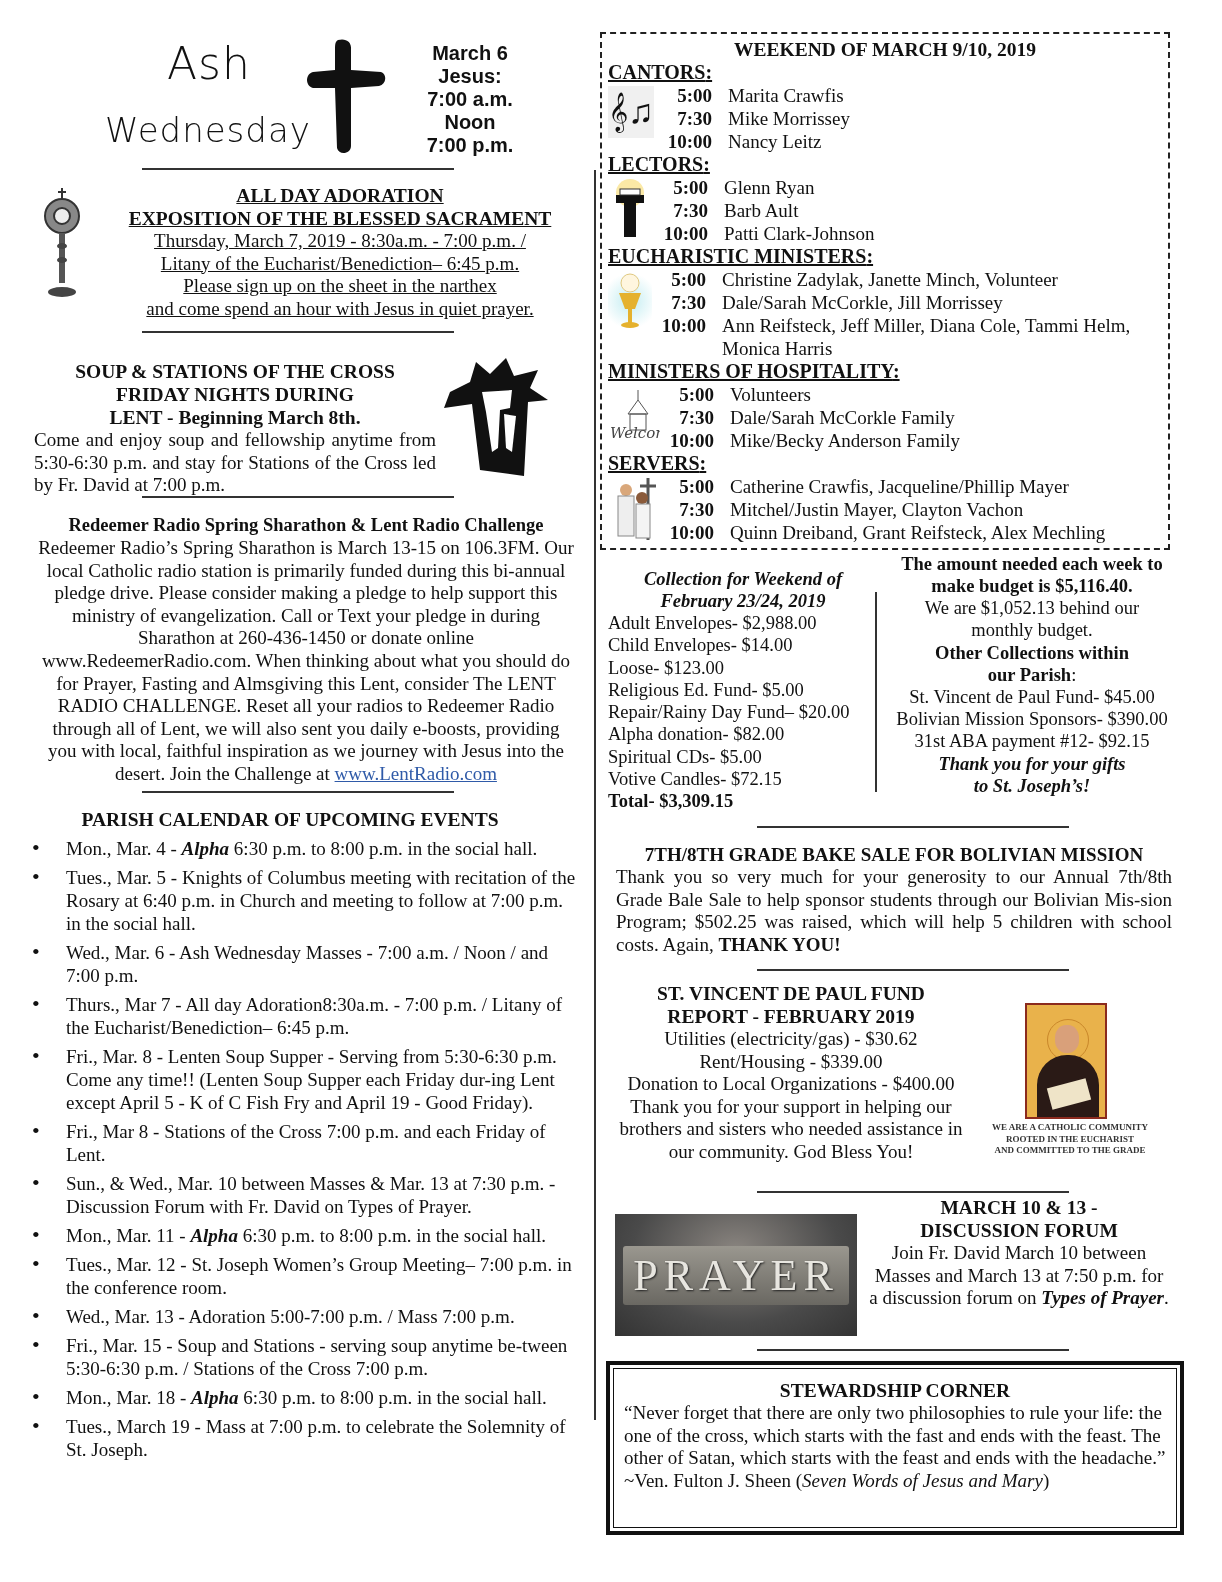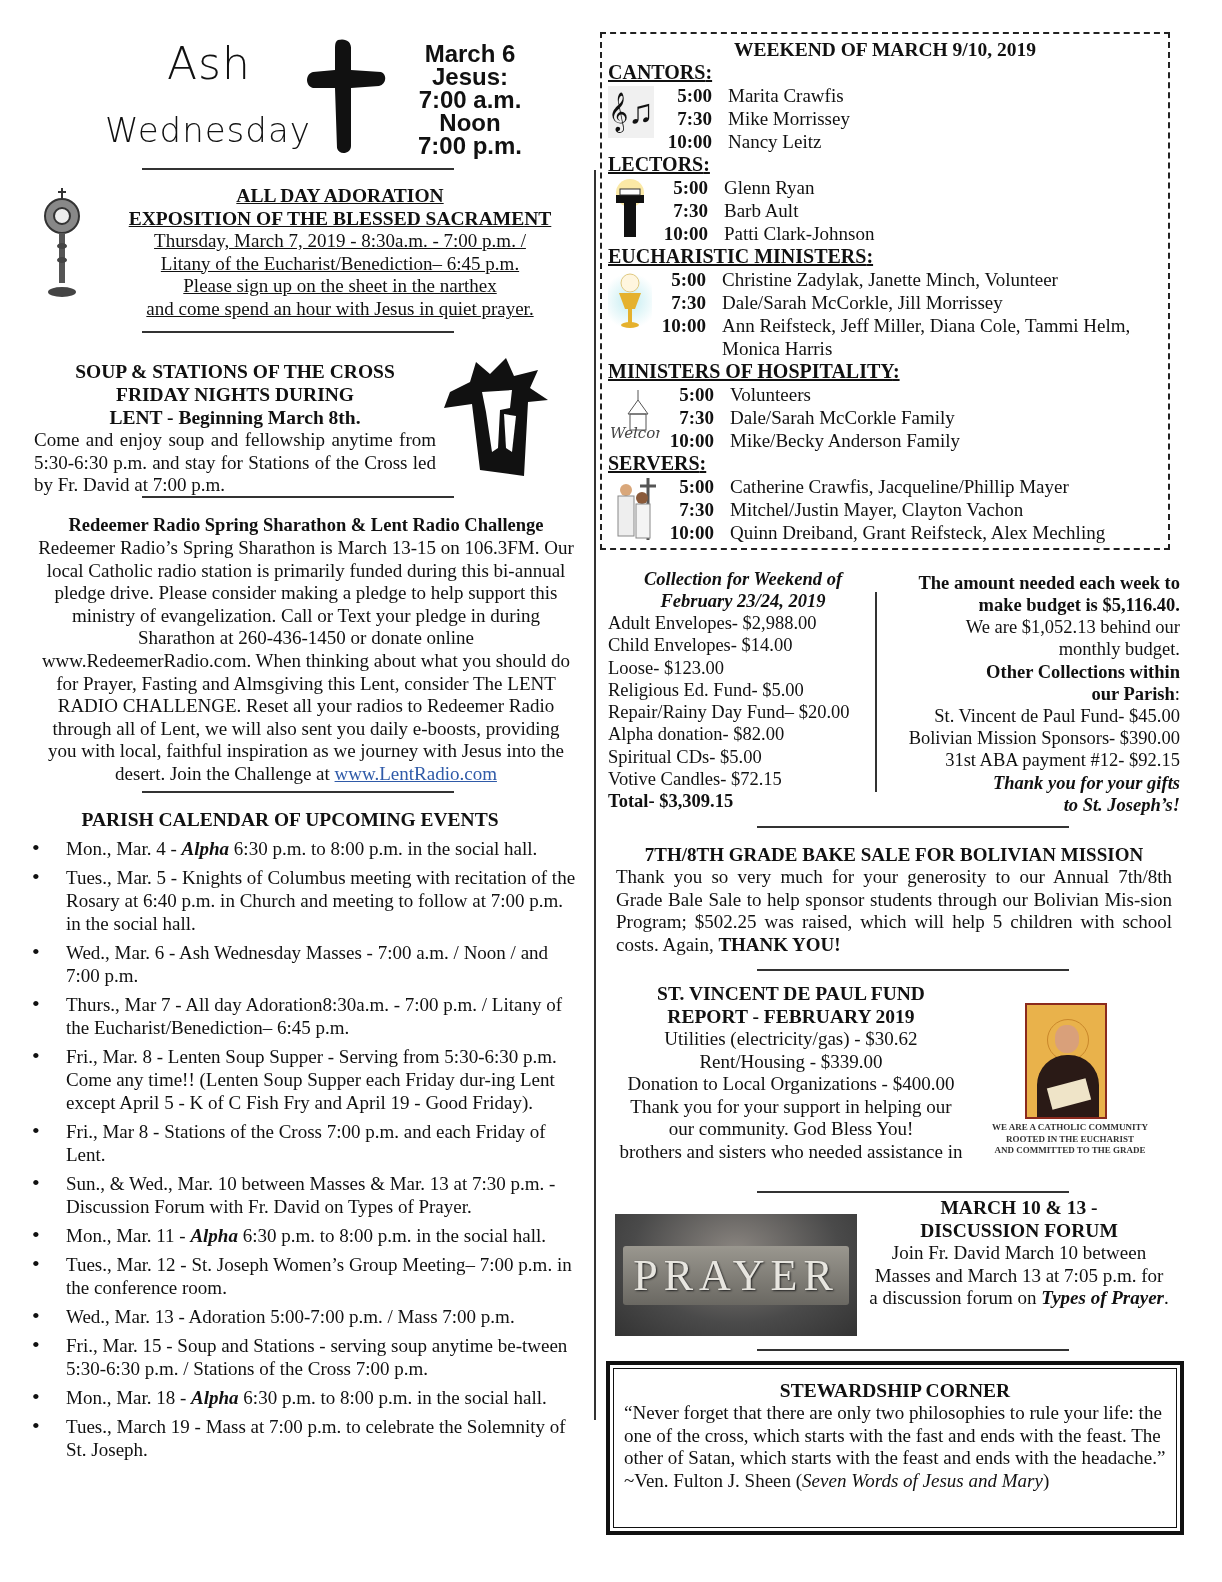--- a/index.html
+++ b/index.html
@@ -9,21 +9,21 @@
   .c { text-align:center; }
   .b { font-weight:bold; }
   .i { font-style:italic; }
   .rule { position:absolute; height:2px; background:#333; }
   .vrule { position:absolute; width:2px; background:#333; }
   .t19 { font-size:19px; line-height:22.6px; }
   .t18 { font-size:18.5px; line-height:22.3px; }
 
   
   .ash-script { font-family:"DejaVu Sans", sans-serif; font-weight:300; color:#111; letter-spacing:1px; }
-  .mass-times { font-family:"Liberation Sans", sans-serif; font-weight:bold; font-size:24px; line-height:23px; text-align:center; }
+  .mass-times { font-family:"Liberation Sans", sans-serif; font-weight:bold; font-size:20px; line-height:23px; text-align:center; }
 
   
   .ministry-box { position:absolute; left:600px; top:32px; width:570px; height:518px;
                   border:2px dashed #222; box-sizing:border-box; }
   .m-head { font-weight:bold; text-decoration:underline; font-size:20px; line-height:23px; }
   .m-row { display:flex; font-size:19px; line-height:23px; }
   .m-time { font-weight:bold; width:60px; text-align:right; margin-right:16px; flex:none; }
 
   .icon-box { position:absolute; display:flex; align-items:center; justify-content:center; }
 
@@ -255,21 +255,21 @@
   <div class="t18">Loose- $123.00</div>
   <div class="t18">Religious Ed. Fund- $5.00</div>
   <div class="t18">Repair/Rainy Day Fund– $20.00</div>
   <div class="t18">Alpha donation- $82.00</div>
   <div class="t18">Spiritual CDs- $5.00</div>
   <div class="t18">Votive Candles- $72.15</div>
   <div class="t18 b">Total- $3,309.15</div>
 </div>
 <div class="vrule" style="left:875px;top:592px;height:200px;width:1.5px;"></div>
 
-<div class="abs c" style="left:884px;top:572px;width:296px;text-align:right;">
+<div class="abs c" style="left:884px;top:553px;width:296px;">
   <div class="b" style="font-size:18.5px;line-height:22px;">The amount needed each week to</div>
   <div class="b" style="font-size:18.5px;line-height:22px;">make budget is $5,116.40.</div>
   <div class="t18">We are $1,052.13 behind our</div>
   <div class="t18">monthly budget.</div>
   <div class="b" style="font-size:18.5px;line-height:22px;">Other Collections within</div>
   <div class="t18"><b>our Parish</b><span>:</span></div>
   <div class="t18">St. Vincent de Paul Fund- $45.00</div>
   <div class="t18">Bolivian Mission Sponsors- $390.00</div>
   <div class="t18">31st ABA payment #12- $92.15</div>
   <div class="b i" style="font-size:18.5px;line-height:22px;">Thank you for your gifts</div>
@@ -283,22 +283,22 @@
 </div>
 <div class="rule" style="left:757px;top:969px;width:312px;"></div>
 
 <div class="abs c" style="left:608px;top:982px;width:366px;">
   <div class="b" style="font-size:19.5px;line-height:23px;">ST. VINCENT DE PAUL FUND</div>
   <div class="b" style="font-size:19.5px;line-height:23px;">REPORT - FEBRUARY 2019</div>
   <div class="t19">Utilities (electricity/gas) - $30.62</div>
   <div class="t19">Rent/Housing - $339.00</div>
   <div class="t19">Donation to Local Organizations - $400.00</div>
   <div class="t19">Thank you for your support in helping our</div>
+  <div class="t19">brothers and sisters who needed assistance in</div>
   <div class="t19">our community. God Bless You!</div>
-  <div class="t19">brothers and sisters who needed assistance in</div>
 </div>
 <div class="abs" style="left:1025px;top:1003px;width:82px;height:116px;background:#e9b24b;border:2px solid #8b2a1e;box-sizing:border-box;overflow:hidden;">
   <div style="position:absolute;left:20px;top:14px;width:40px;height:40px;border-radius:50%;border:1px solid #c9872a;"></div>
   <div style="position:absolute;left:28px;top:20px;width:24px;height:28px;border-radius:45%;background:#d9a07a;"></div>
   <div style="position:absolute;left:10px;top:50px;width:62px;height:70px;border-radius:30px 30px 0 0;background:#2a1a16;"></div>
   <div style="position:absolute;left:22px;top:78px;width:40px;height:22px;background:#efe4c8;transform:rotate(-15deg);"></div>
 </div>
 <div class="abs c b" style="left:980px;top:1122px;width:180px;font-size:9px;line-height:11.5px;color:#333;">
   <div>WE ARE A CATHOLIC COMMUNITY</div>
   <div>ROOTED IN THE EUCHARIST</div>
@@ -306,21 +306,21 @@
 </div>
 <div class="rule" style="left:757px;top:1191px;width:312px;"></div>
 
 <div class="abs" style="left:615px;top:1214px;width:242px;height:122px;background:radial-gradient(ellipse at 50% 30%, #8a8580 0%, #4a4a4a 60%, #333 100%);display:flex;align-items:center;justify-content:center;">
   <div style="font-family:'Liberation Serif',serif;font-size:44px;letter-spacing:6px;color:#e8e6e0;background:linear-gradient(#9a978f,#6a6862);padding:4px 10px;border-radius:3px;text-shadow:1px 1px 2px #222;">PRAYER</div>
 </div>
 <div class="abs c" style="left:860px;top:1196px;width:318px;">
   <div class="b" style="font-size:19.5px;line-height:23px;">MARCH 10 &amp; 13 -</div>
   <div class="b" style="font-size:19.5px;line-height:23px;">DISCUSSION FORUM</div>
   <div class="t19">Join Fr. David March 10 between</div>
-  <div class="t19">Masses and March 13 at 7:05 p.m. for</div>
+  <div class="t19">Masses and March 13 at 7:50 p.m. for</div>
   <div class="t19"><span>a discussion forum on </span><b><i>Types of Prayer</i></b><span>.</span></div>
 </div>
 <div class="rule" style="left:757px;top:1349px;width:312px;"></div>
 
 <div class="stew-box">
   <div class="stew-inner">
     <div class="c b" style="font-size:19.5px;line-height:23px;">STEWARDSHIP CORNER</div>
     <div class="t19"><span>“Never forget that there are only two philosophies to rule your life: the one of the cross, which starts with the fast and ends with the feast. The other of Satan, which starts with the feast and ends with the headache.” ~Ven. Fulton J. Sheen (</span><i>Seven Words of Jesus and Mary</i><span>)</span></div>
   </div>
 </div>

